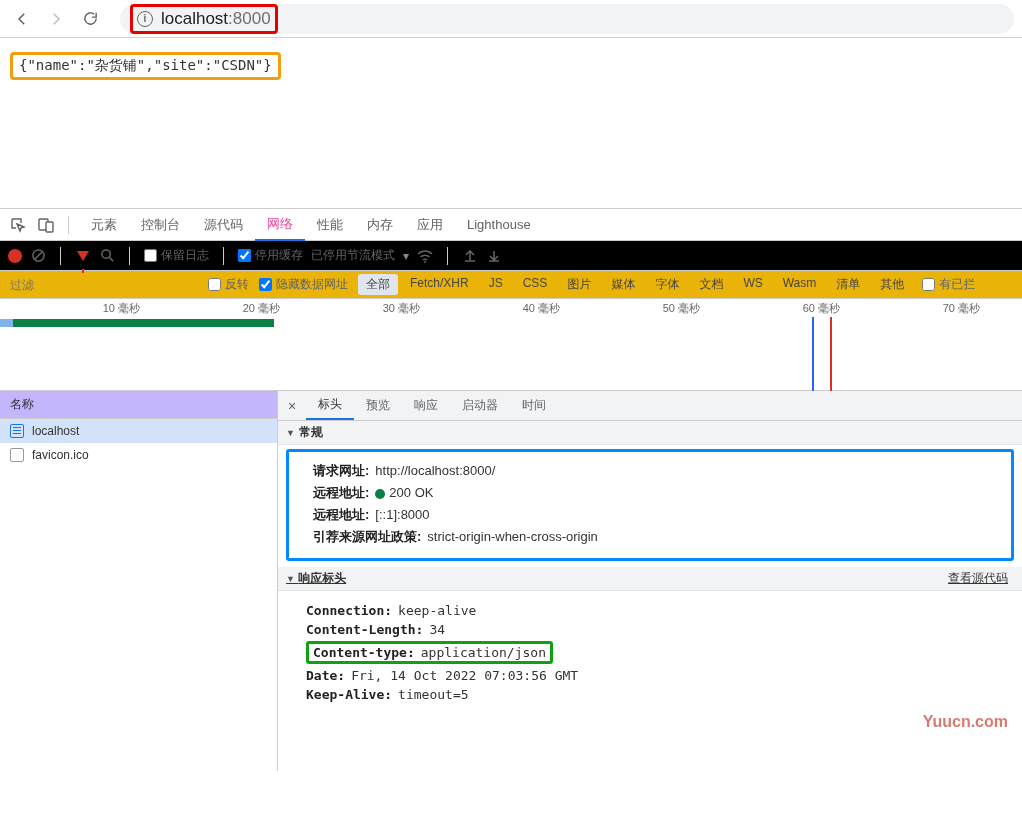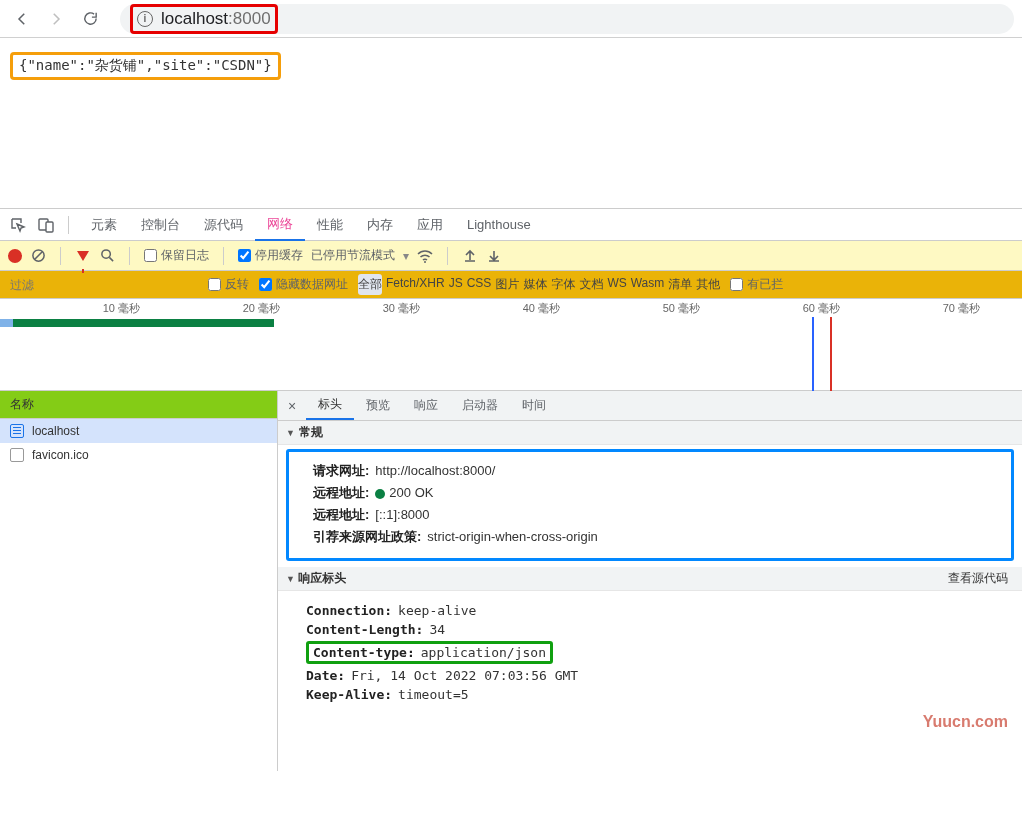--- a/index.html
+++ b/index.html
@@ -18,56 +18,56 @@
   .page-body { padding:14px 10px 40px 10px; min-height:170px; }
   .json-box { display:inline-block; border:3px solid #f59e0b; border-radius:4px; padding:2px 6px; font-family: SimSun, monospace; font-size:14px; }
   
   .devtools { border-top:1px solid #ccc; }
   .dt-tabs { display:flex; align-items:center; height:32px; border-bottom:1px solid #ccc; padding:0 6px; gap:4px; font-size:13px; color:#5f6368; }
   .dt-tab { padding:0 12px; height:32px; display:flex; align-items:center; cursor:pointer; }
   .dt-tab.active { color:#ec4899; border-bottom:2px solid #1a73e8; }
   .dt-iconbtn { width:24px; height:24px; display:flex; align-items:center; justify-content:center; color:#5f6368; }
   .sep { width:1px; height:18px; background:#ccc; margin:0 6px; }
   
-  .dt-toolbar { display:flex; align-items:center; height:30px; border-bottom:1px solid #ccc; background:#fef9c3; padding:0 8px; gap:8px; font-size:12px; color:#5f6368; }
+  .dt-toolbar { display:flex; align-items:center; height:30px; border-bottom:1px solid #ccc; background:#000000; padding:0 8px; gap:8px; font-size:12px; color:#5f6368; }
   .record-dot { width:14px; height:14px; background:#d93025; border-radius:50%; }
   .tool-icon { width:16px; height:16px; display:flex; align-items:center; justify-content:center; }
   .chk { display:flex; align-items:center; gap:4px; }
   .chk input { margin:0; }
   
   .dt-filter { display:flex; align-items:center; height:28px; border-bottom:1px solid #ccc; background:#eab308; padding:0 8px; gap:10px; font-size:12px; color:#5f6368; }
   .filter-input { flex:0 0 190px; height:20px; border:none; background:transparent; outline:none; font-size:12px; color:#5f6368; }
-  .pill { padding:2px 0; cursor:pointer; border-radius:3px; color:#444; }
+  .pill { padding:2px 8px; cursor:pointer; border-radius:3px; color:#444; }
   .pill.active { background:#e0e5ee; }
   
   .timeline { position:relative; height:92px; border-bottom:1px solid #ccc; background:#fff; }
   .tl-labels { position:relative; height:18px; }
   .tl-label { position:absolute; top:2px; font-size:11px; color:#666; transform:translateX(-100%); white-space:nowrap;}
   .tl-area { position:relative; height:74px; }
   .tl-bar { position:absolute; top:2px; height:8px; }
   .tl-line { position:absolute; top:0; bottom:0; width:2px; }
   
   .dt-body { display:flex; height:380px; }
   .req-list { width:278px; border-right:1px solid #ccc; display:flex; flex-direction:column; }
-  .req-head { height:28px; border-bottom:1px solid #ccc; background:#84cc16; display:flex; align-items:center; padding:0 10px; font-size:12px; color:#333; }
+  .req-head { height:28px; border-bottom:1px solid #ccc; background:#c4b5fd; display:flex; align-items:center; padding:0 10px; font-size:12px; color:#333; }
   .req-item { height:24px; display:flex; align-items:center; padding:0 10px; gap:8px; font-size:12px; cursor:pointer; }
   .req-item.selected { background:#d4e3fc; }
   .ico-page { width:14px; height:14px; border:1.5px solid #1a73e8; border-radius:2px; position:relative; }
   .ico-page::before { content:""; position:absolute; left:2px; top:2px; right:2px; height:1px; background:#1a73e8; box-shadow:0 3px 0 #1a73e8, 0 6px 0 #1a73e8;}
   .ico-blank { width:14px; height:14px; border:1px solid #999; border-radius:2px; }
   
   .right-panel { flex:1; display:flex; flex-direction:column; overflow:hidden; }
   .rp-tabs { display:flex; align-items:center; height:30px; border-bottom:1px solid #ccc; background:#f1f3f4; font-size:12px; color:#5f6368; }
   .rp-close { width:28px; display:flex; align-items:center; justify-content:center; cursor:pointer; font-size:14px; color:#5f6368; }
   .rp-tab { padding:0 12px; height:28px; display:flex; align-items:center; cursor:pointer; }
   .rp-tab.active { color:#333; border-bottom:2px solid #1a73e8; }
   .rp-body { flex:1; overflow:auto; font-size:13px; position:relative; }
   .section-h { background:#f1f3f4; border-bottom:1px solid #e6e6e6; height:24px; display:flex; align-items:center; padding:0 8px; font-weight:bold; color:#333; font-size:12px; gap:4px;}
   .section-h .tri { font-size:9px; color:#555; }
-  .section-h.resp { display:flex; justify-content:space-between; padding-right:14px;}
+  .section-h.resp { display:flex; justify-content:space-between; padding-right:14px;text-decoration:underline;}
   .rows { padding:8px 14px 10px 28px; font-family: Consolas, Menlo, monospace; font-size:13px; }
   .row { margin:4px 0; }
   .row b { font-weight:bold; color:#222; }
   .row .val { color:#333; margin-left:6px; }
   .hl-blue { border:3px solid #0288ff; border-radius:3px; padding:6px 10px 8px 24px; margin:4px 8px 6px 8px;}
   .hl-green-row { display:inline-block; border:3px solid #10a010; border-radius:3px; padding:1px 4px; }
   .status-dot { display:inline-block; width:10px; height:10px; background:#0b8043; border-radius:50%; margin-right:4px; vertical-align:middle; }
   .watermark1 { position:absolute; color:#d87b6f; font-size:16px; font-weight:bold; }
   .watermark2 { position:absolute; color:#bababa; font-size:14px; }
   .funnel { width:0; height:0; border-left:6px solid transparent; border-right:6px solid transparent; border-top:10px solid #d93025; position:relative;}

